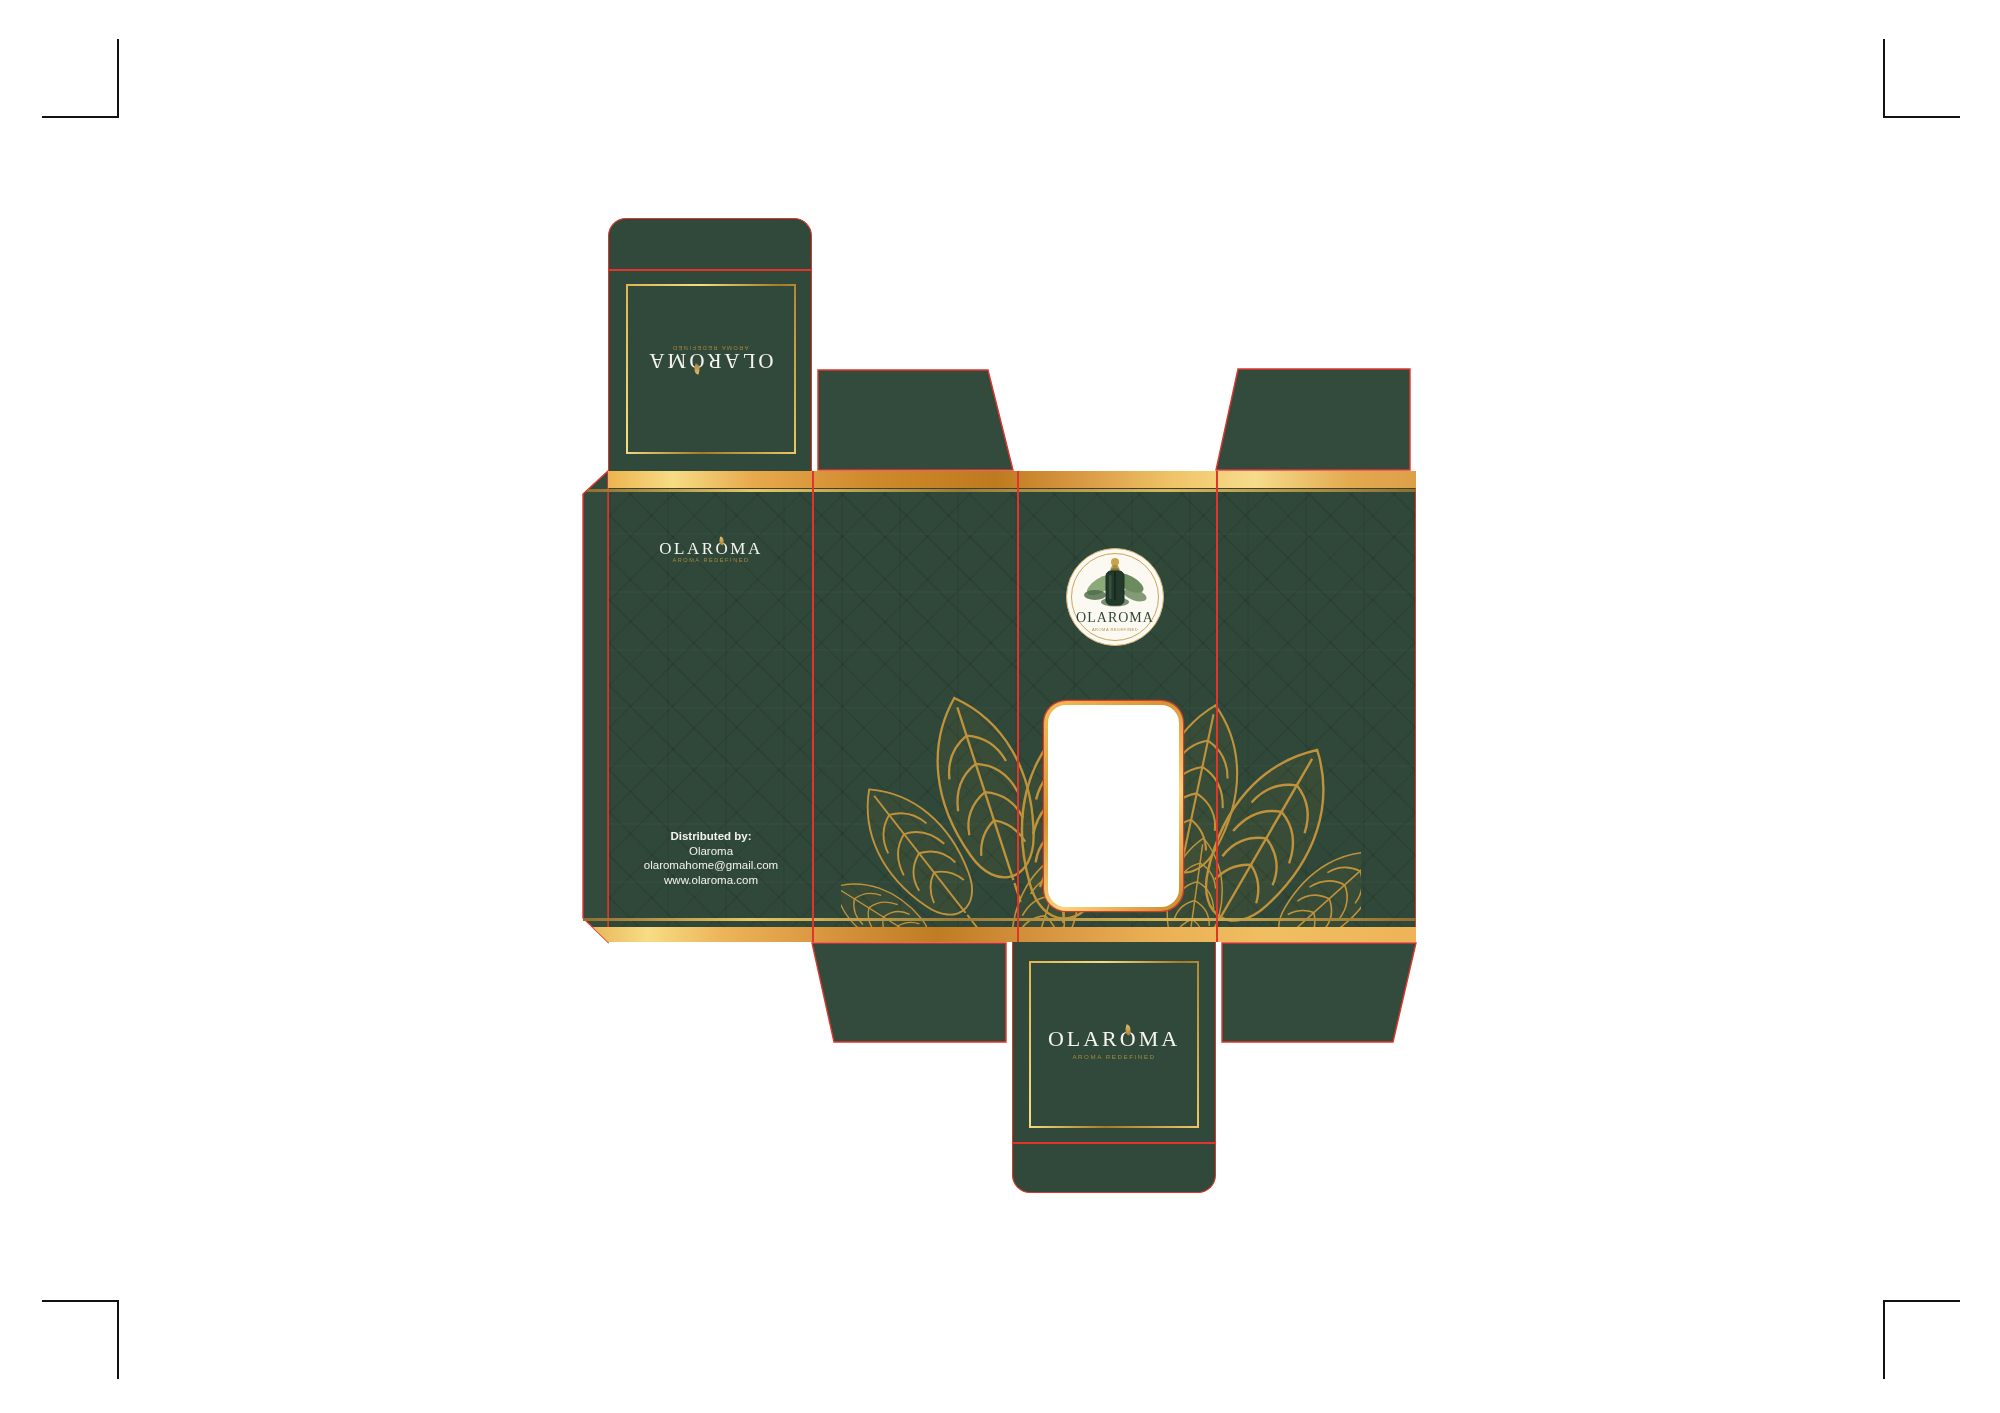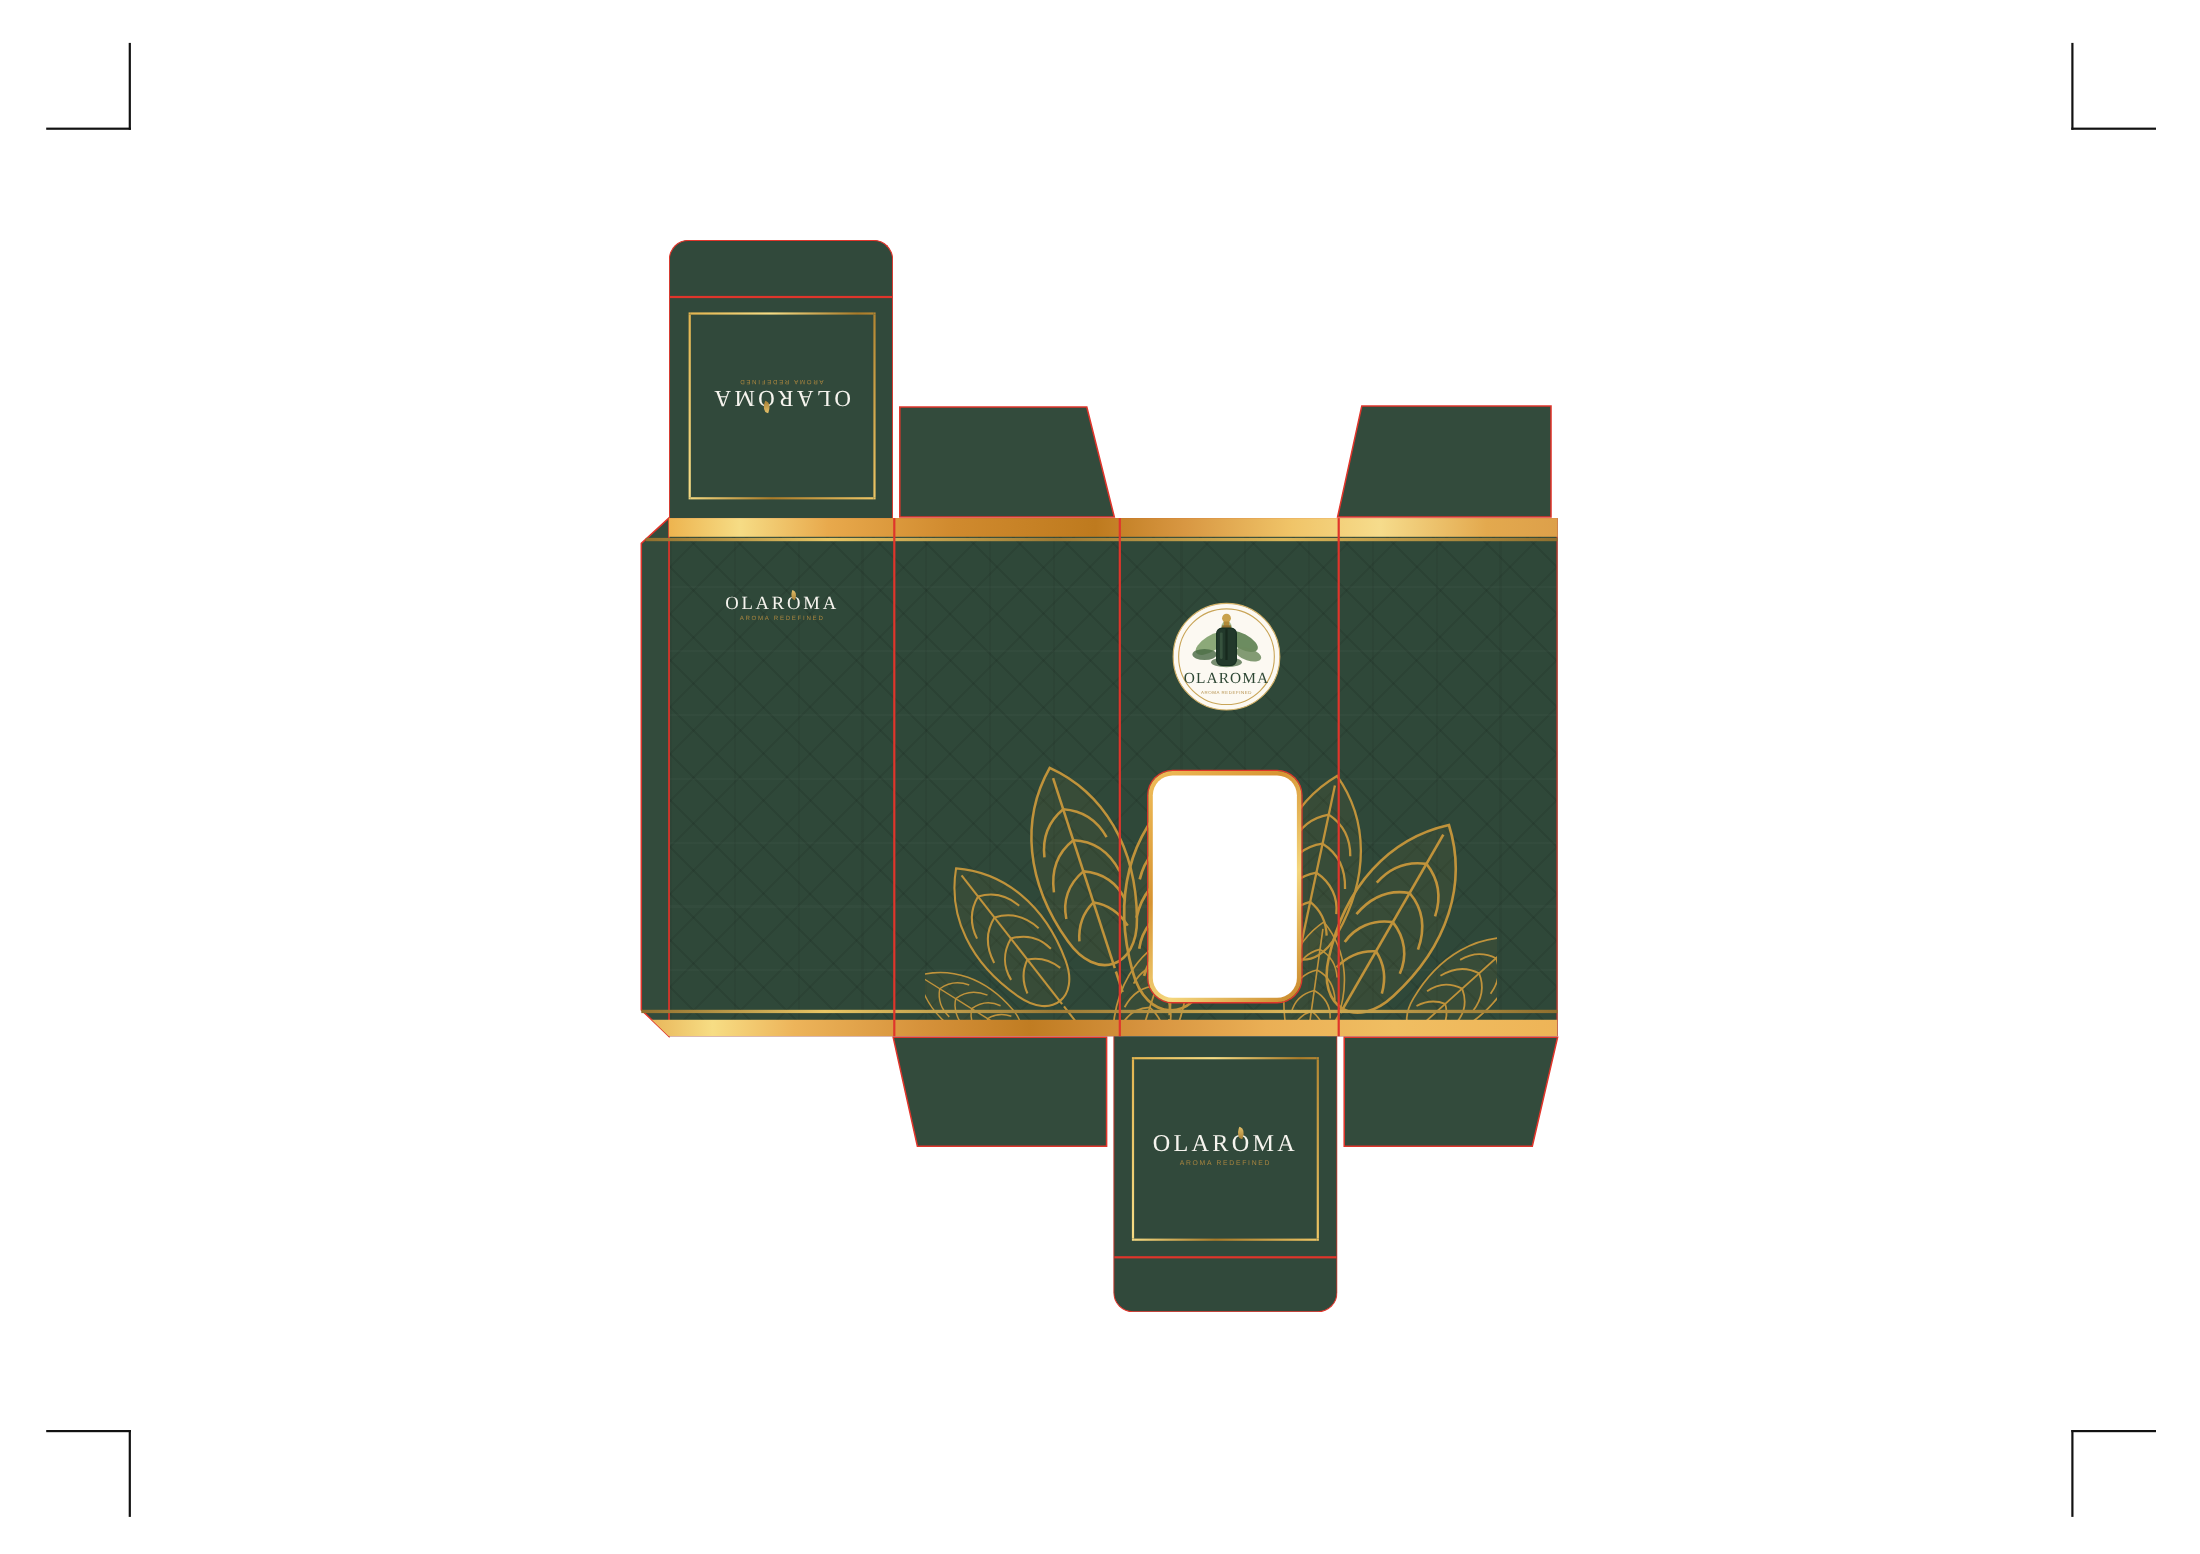--- a/index.html
+++ b/index.html
@@ -181,20 +181,26 @@
     </svg>
 
     <div class="lockup" id="back-panel-lockup">
       <span class="wordmark">
         <span>OLAROMA</span>
         <span class="leaf-ornament" style="left:58%;width:5px;height:8px;"></span>
       </span>
       <div class="tagline">AROMA REDEFINED</div>
     </div>
 
+    <div id="distributed-block">
+      <div class="bold">Distributed by:</div>
+      <div>Olaroma</div>
+      <div>olaromahome@gmail.com</div>
+      <div>www.olaroma.com</div>
+    </div>
 
     <div id="badge">
       <svg id="badge-art" width="80" height="56" viewBox="0 0 80 56">
         <g>
           <ellipse cx="26" cy="30" rx="16" ry="7" fill="#7FA06B" transform="rotate(-32 26 30)" opacity=".9"></ellipse>
           <ellipse cx="54" cy="28" rx="16" ry="7" fill="#5C8050" transform="rotate(28 54 28)" opacity=".9"></ellipse>
           <ellipse cx="40" cy="22" rx="6" ry="13" fill="#93B17E" opacity=".85"></ellipse>
           <ellipse cx="20" cy="40" rx="11" ry="5" fill="#466842" opacity=".8"></ellipse>
           <ellipse cx="60" cy="40" rx="12" ry="5.5" fill="#6D8B5E" transform="rotate(18 60 40)" opacity=".85"></ellipse>
           <ellipse cx="40" cy="47" rx="14" ry="4.5" fill="#3E6039" opacity=".7"></ellipse>

